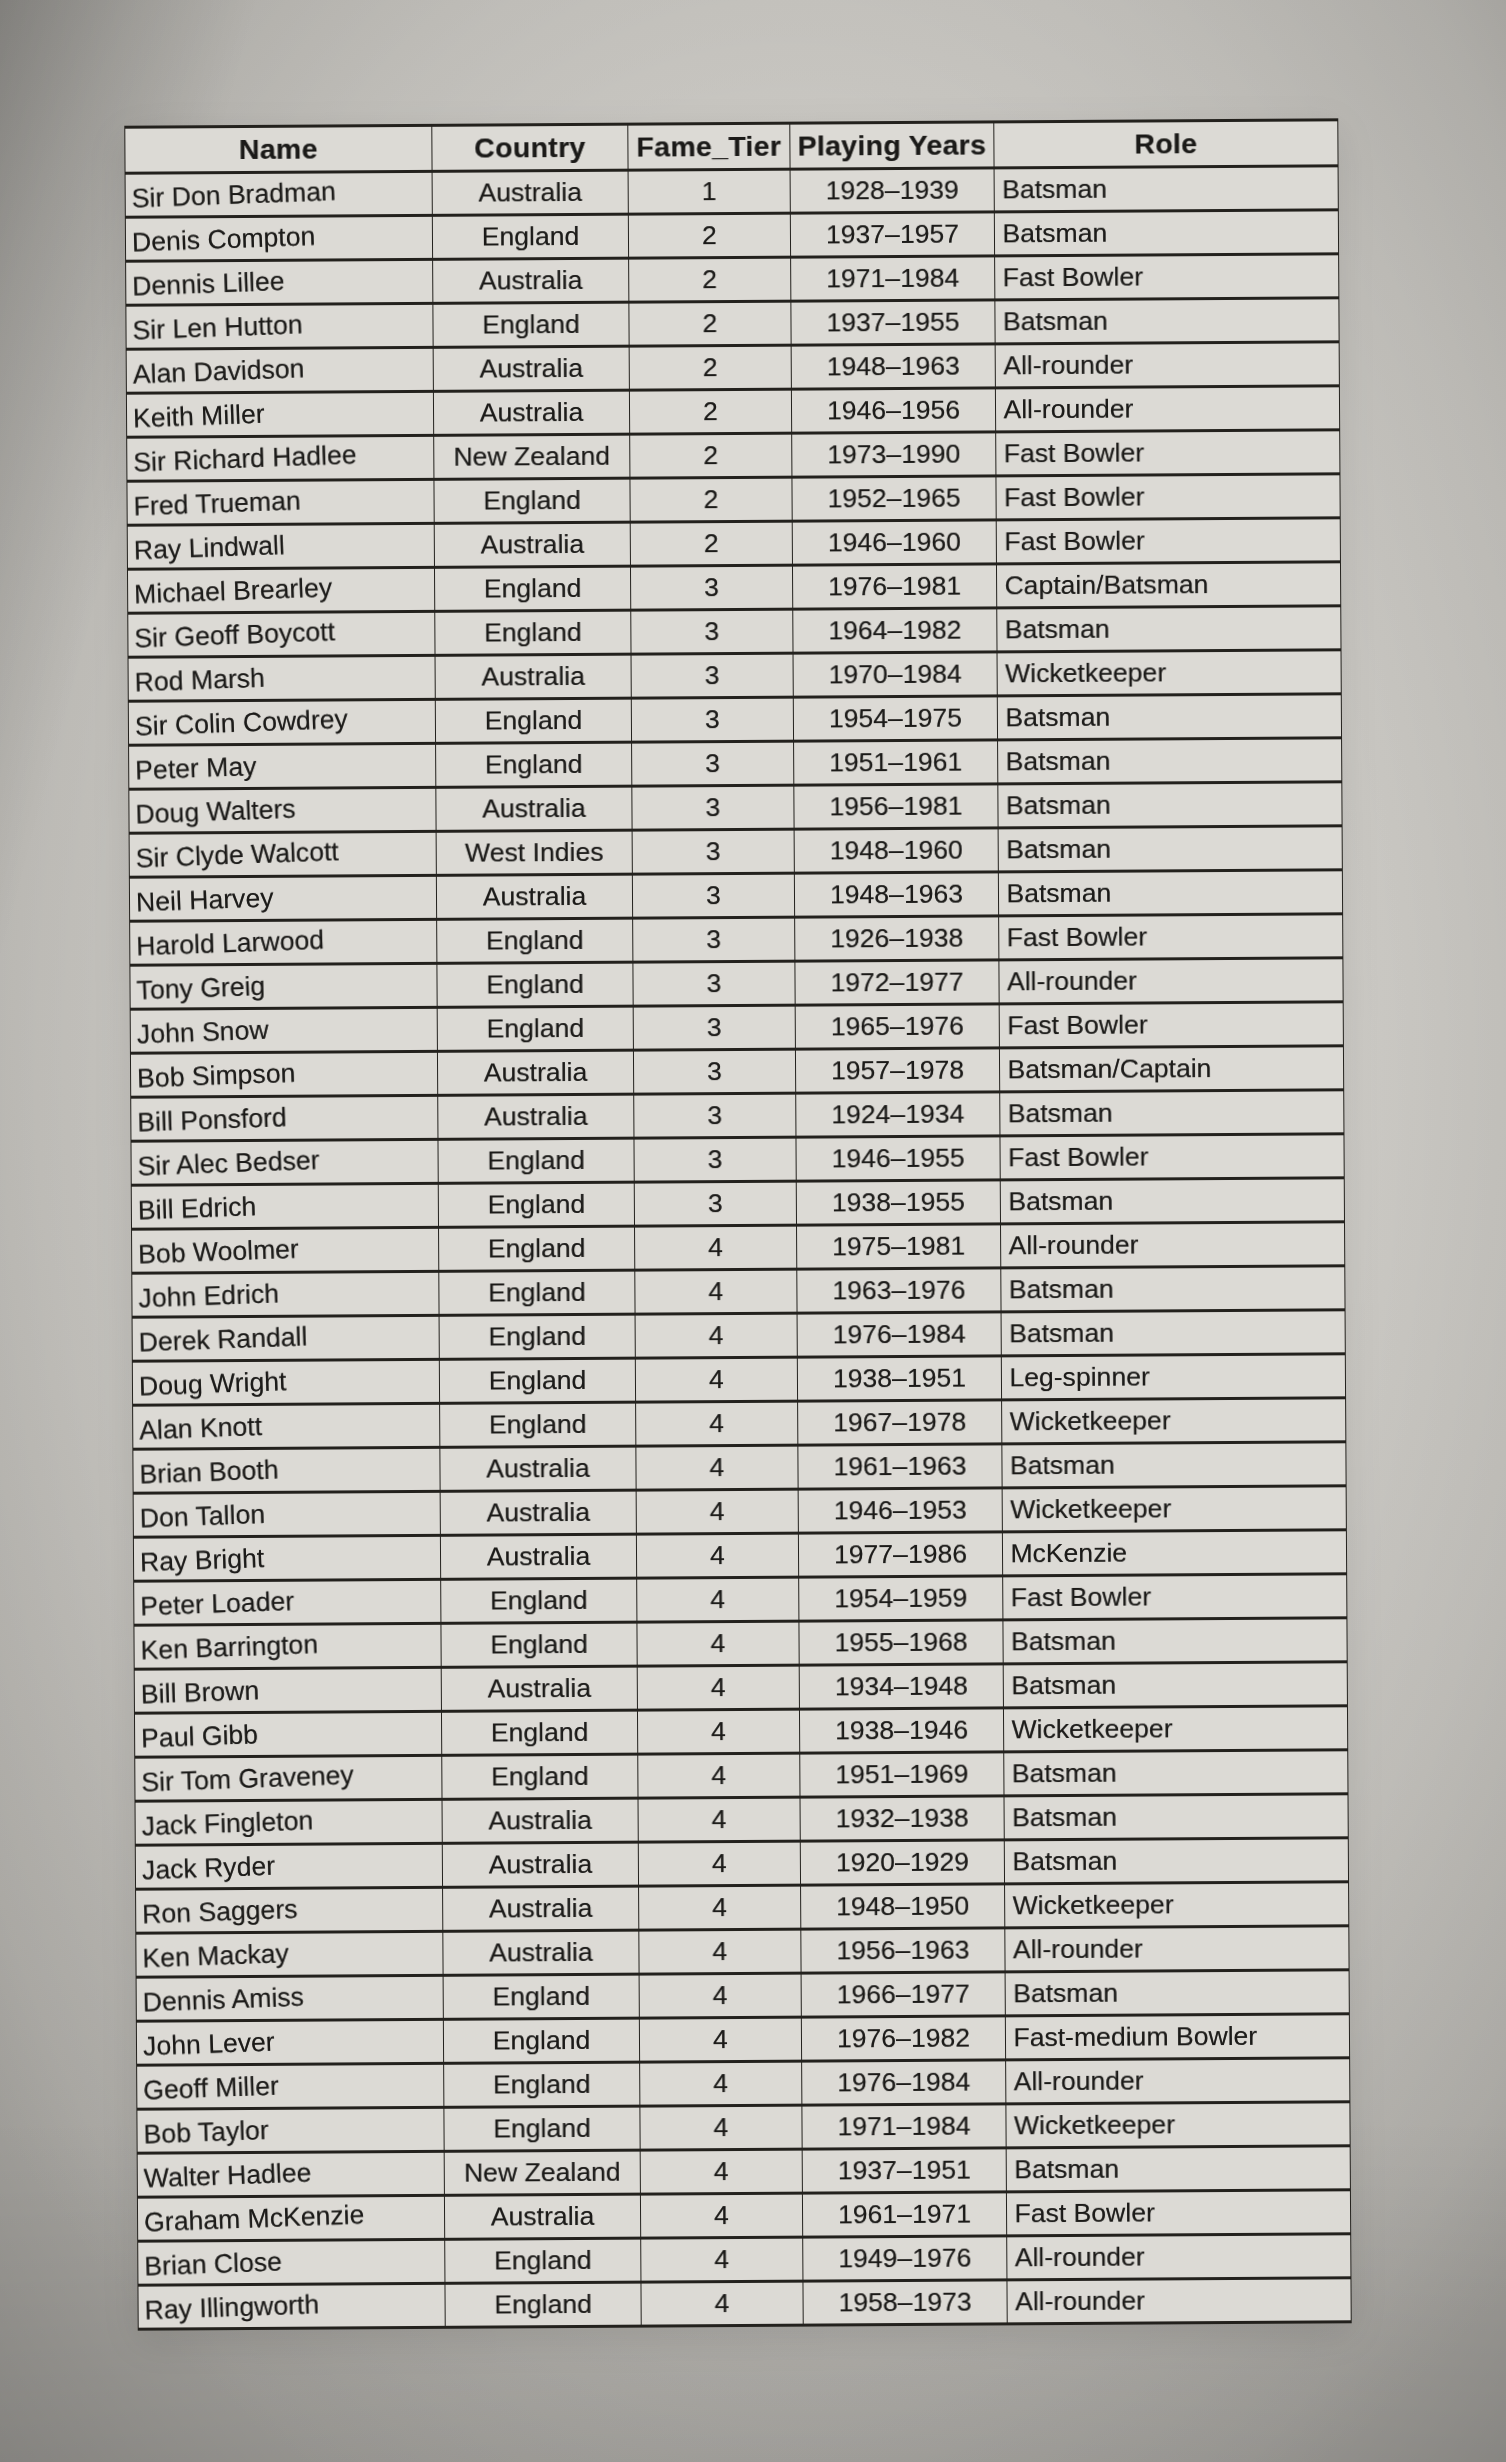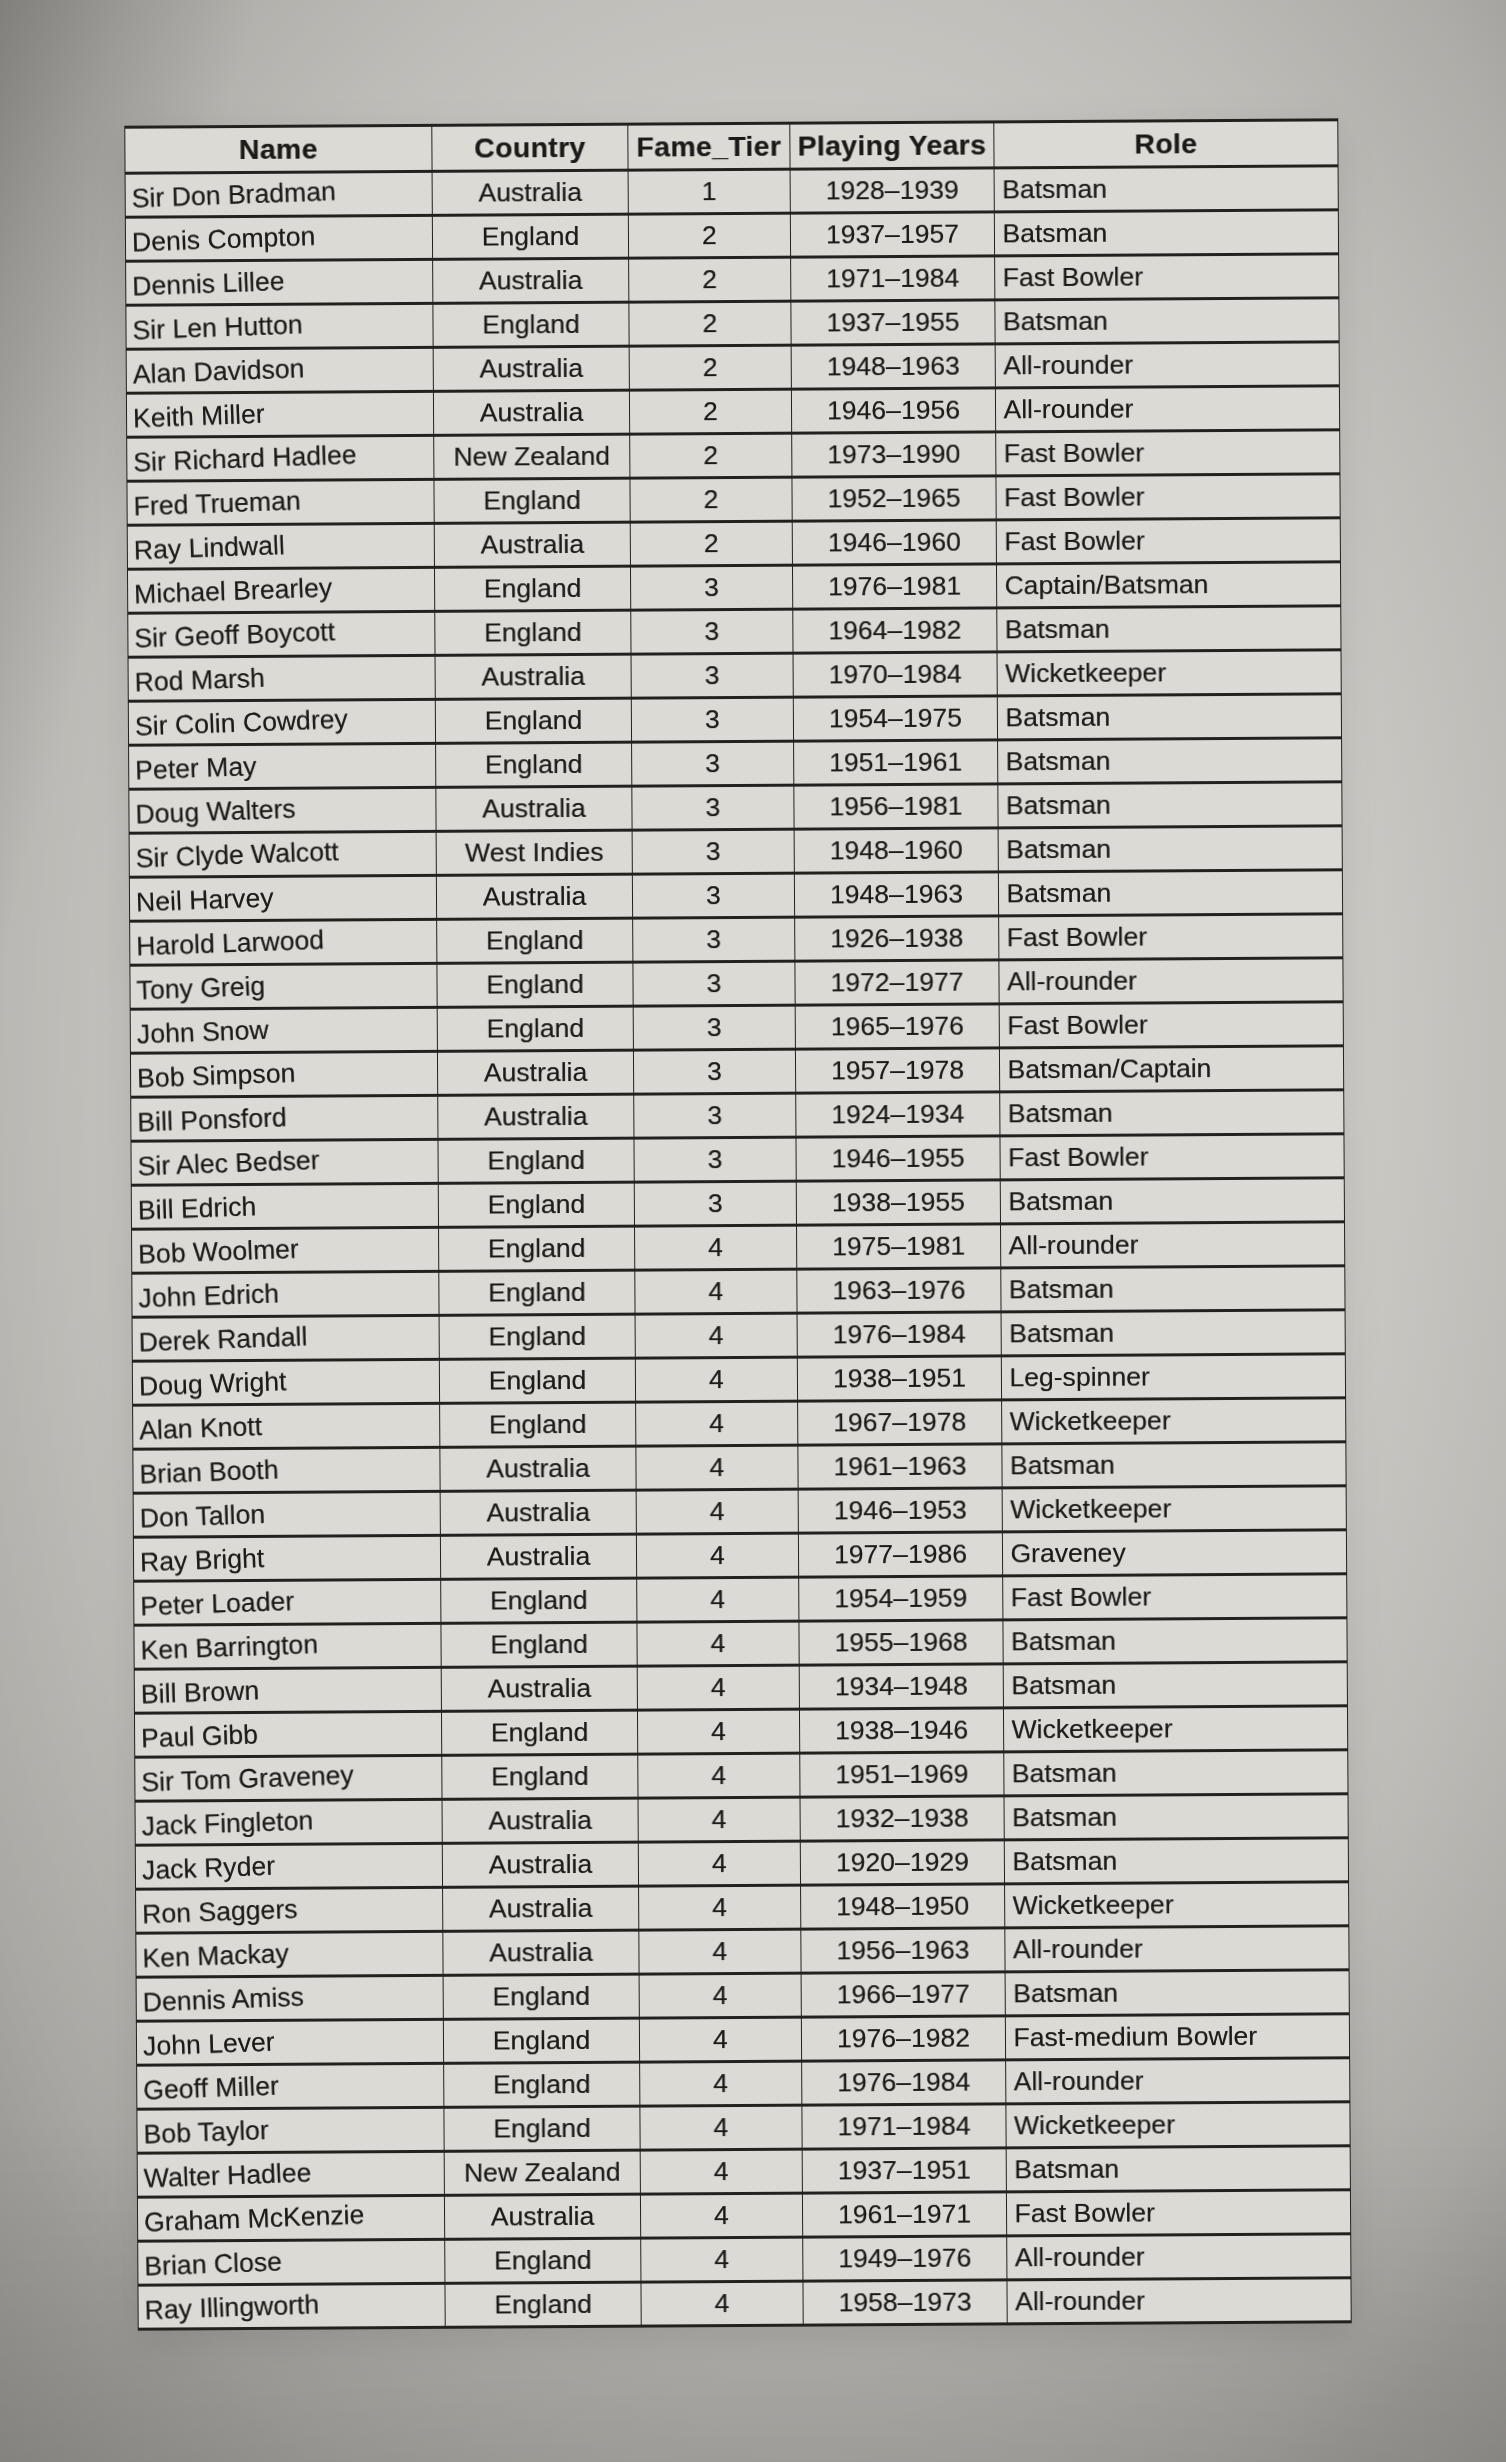--- a/index.html
+++ b/index.html
@@ -317,21 +317,21 @@
         <td><span class="cell-text">Australia</span></td>
         <td><span class="cell-text">4</span></td>
         <td><span class="cell-text">1946–1953</span></td>
         <td><span class="cell-text">Wicketkeeper</span></td>
       </tr>
       <tr>
         <td><span class="cell-text">Ray Bright</span></td>
         <td><span class="cell-text">Australia</span></td>
         <td><span class="cell-text">4</span></td>
         <td><span class="cell-text">1977–1986</span></td>
-        <td><span class="cell-text">Graveney</span></td>
+        <td><span class="cell-text">McKenzie</span></td>
       </tr>
       <tr>
         <td><span class="cell-text">Peter Loader</span></td>
         <td><span class="cell-text">England</span></td>
         <td><span class="cell-text">4</span></td>
         <td><span class="cell-text">1954–1959</span></td>
         <td><span class="cell-text">Fast Bowler</span></td>
       </tr>
       <tr>
         <td><span class="cell-text">Ken Barrington</span></td>

